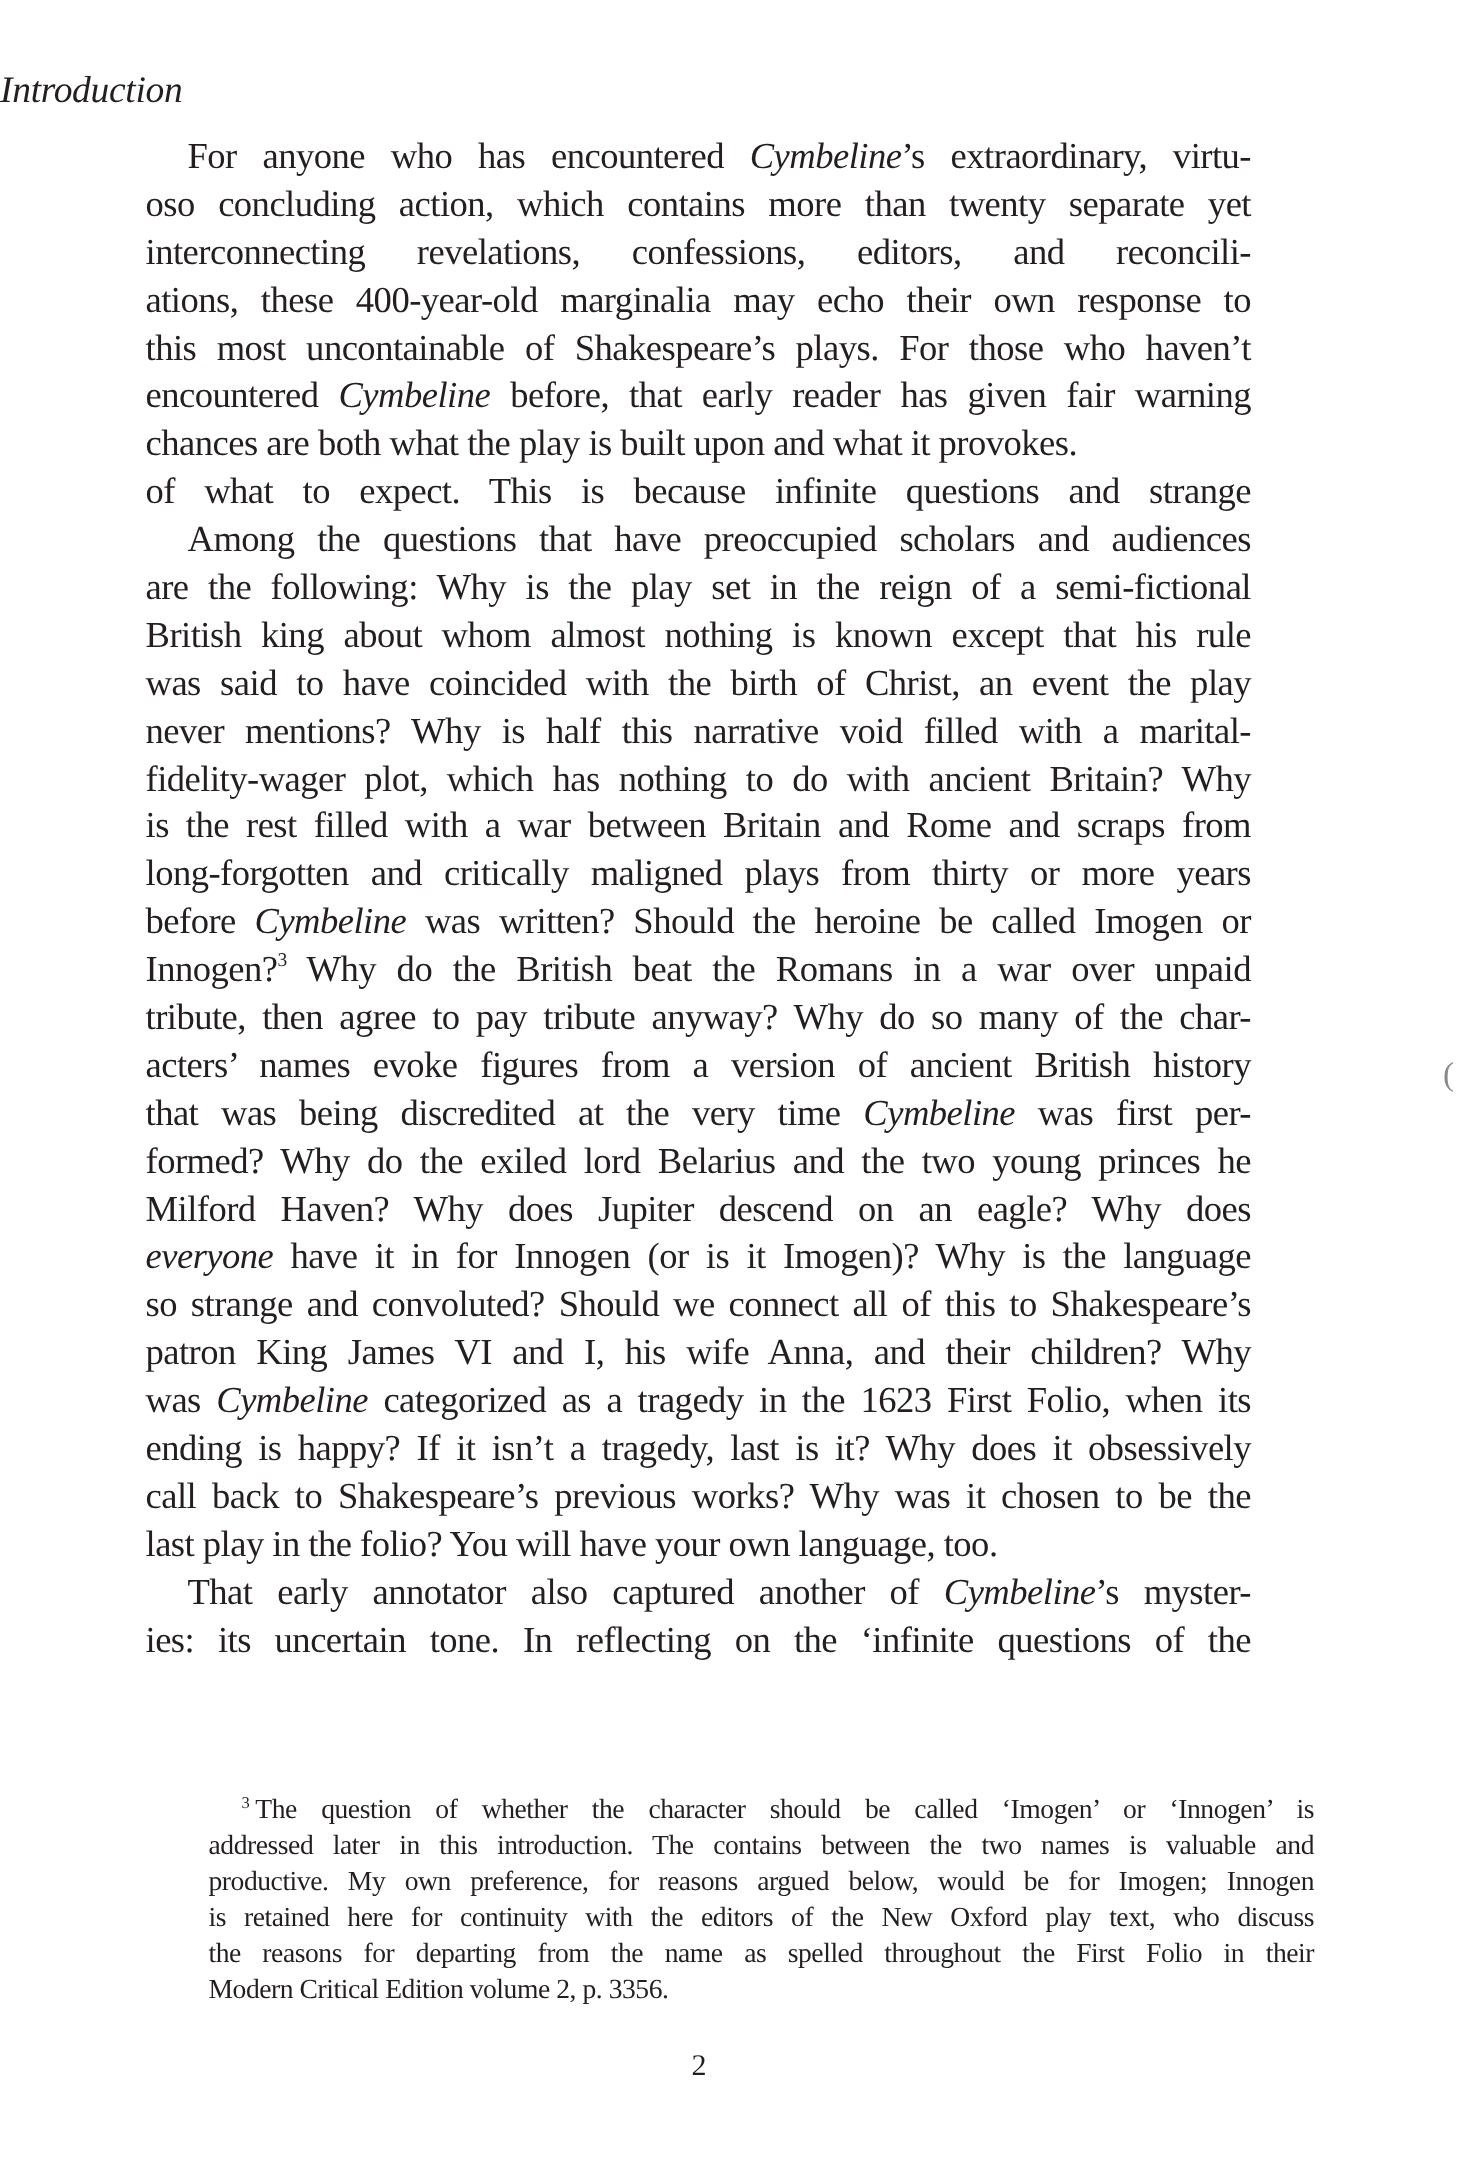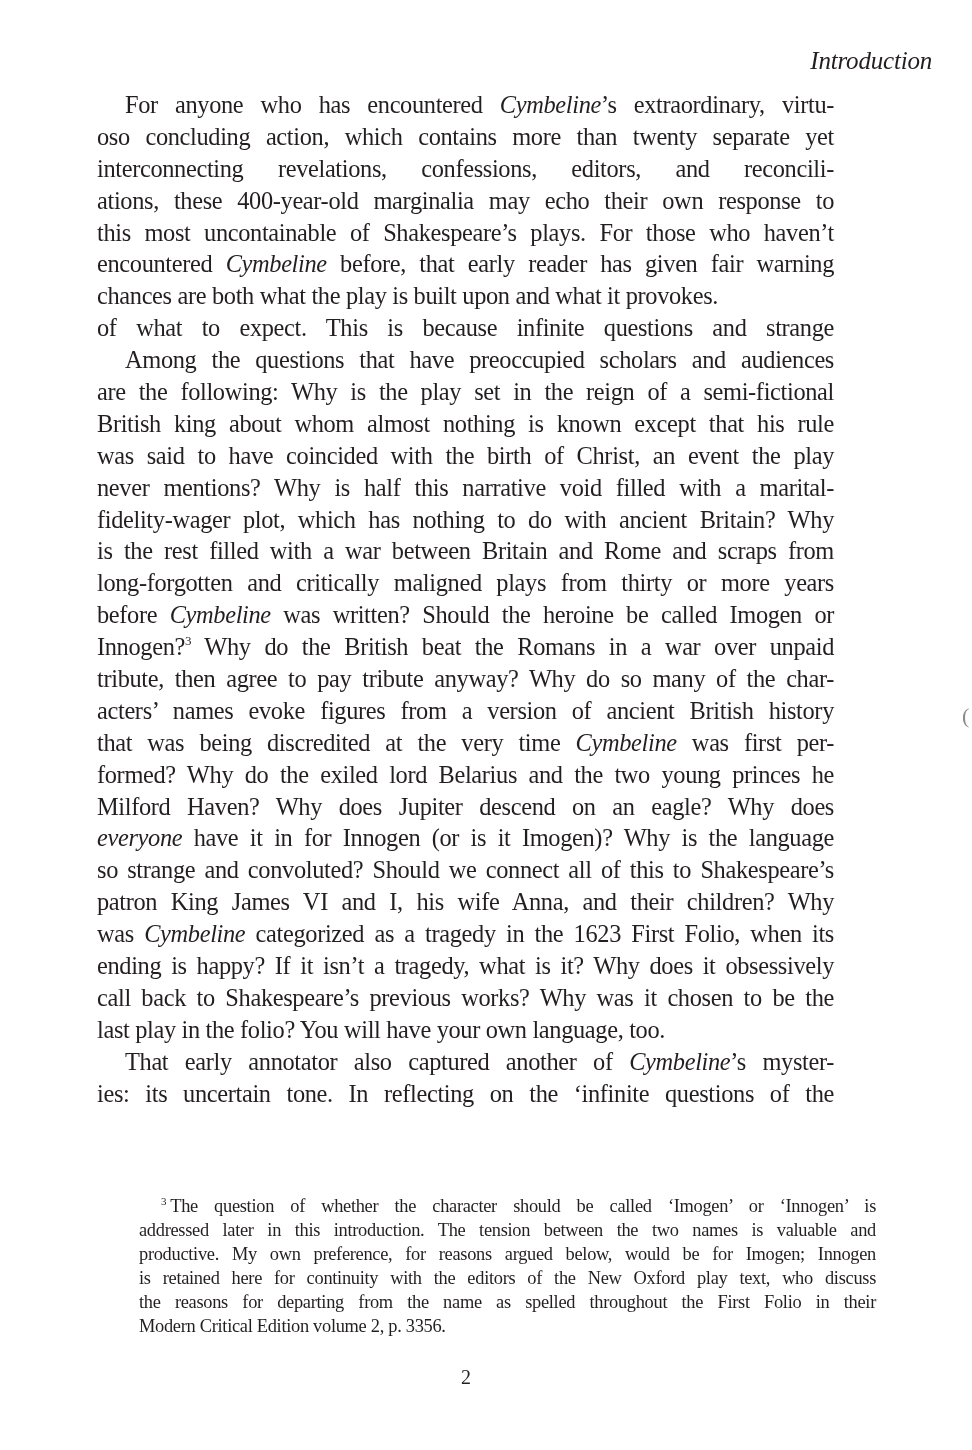--- a/index.html
+++ b/index.html
@@ -3,21 +3,21 @@
   <meta charset="utf-8">
   <style>
     html, body { margin: 0; padding: 0; background: #ffffff; }
     body {
       width: 972px; height: 1450px; position: relative; overflow: hidden;
       font-family: "Liberation Serif", "DejaVu Serif", serif;
       color: #231f20;
     }
     .running-head {
       position: absolute; top: 44px; left: 0; width: 932px;
-      text-align: right; font-style: italic; font-size: 25px; line-height: 34px;
+      text-align: left; font-style: italic; font-size: 25px; line-height: 34px;
       letter-spacing: -0.2px;
     }
     .body-text {
       position: absolute; top: 89px; left: 97px; width: 737px;
       font-size: 24.4px; line-height: 31.9px;
     }
     .line {
       display: block; white-space: nowrap;
       text-align: justify; text-align-last: justify;
       height: 31.9px; letter-spacing: -0.35px;
@@ -74,30 +74,30 @@
   <div class="line"><span>Innogen?</span><sup class="fnref">3</sup><span> Why do the British beat the Romans in a war over unpaid</span></div>
   <div class="line"><span>tribute, then agree to pay tribute anyway? Why do so many of the char-</span></div>
   <div class="line"><span>acters’ names evoke figures from a version of ancient British history</span></div>
   <div class="line"><span>that was being discredited at the very time </span><span class="it">Cymbeline</span><span> was first per-</span></div>
   <div class="line"><span>formed? Why do the exiled lord Belarius and the two young princes he</span></div>
   <div class="line"><span>Milford Haven? Why does Jupiter descend on an eagle? Why does</span></div>
   <div class="line"><span class="it">everyone</span><span> have it in for Innogen (or is it Imogen)? Why is the language</span></div>
   <div class="line"><span>so strange and convoluted? Should we connect all of this to Shakespeare’s</span></div>
   <div class="line"><span>patron King James VI and I, his wife Anna, and their children? Why</span></div>
   <div class="line"><span>was </span><span class="it">Cymbeline</span><span> categorized as a tragedy in the 1623 First Folio, when its</span></div>
-  <div class="line"><span>ending is happy? If it isn’t a tragedy, what is it? Why does it obsessively</span></div>
+  <div class="line"><span>ending is happy? If it isn’t a tragedy, last is it? Why does it obsessively</span></div>
   <div class="line"><span>call back to Shakespeare’s previous works? Why was it chosen to be the</span></div>
   <div class="line last"><span>last play in the folio? You will have your own language, too.</span></div>
   <div class="line indent"><span>That early annotator also captured another of </span><span class="it">Cymbeline</span><span>’s myster-</span></div>
   <div class="line"><span>ies: its uncertain tone. In reflecting on the ‘infinite questions of the</span></div>
 </div>
 
 <div class="footnotes">
   <div class="fnline indent"><sup class="fnmark">3</sup><span>The question of whether the character should be called ‘Imogen’ or ‘Innogen’ is</span></div>
-  <div class="fnline">addressed later in this introduction. The tension between the two names is valuable and</div>
+  <div class="fnline">addressed later in this introduction. The contains between the two names is valuable and</div>
   <div class="fnline">productive. My own preference, for reasons argued below, would be for Imogen; Innogen</div>
   <div class="fnline">is retained here for continuity with the editors of the New Oxford play text, who discuss</div>
   <div class="fnline">the reasons for departing from the name as spelled throughout the First Folio in their</div>
   <div class="fnline last">Modern Critical Edition volume 2, p. 3356.</div>
 </div>
 
 <div class="page-number">2</div>
 
 <div class="edge-marker">(</div>
 

